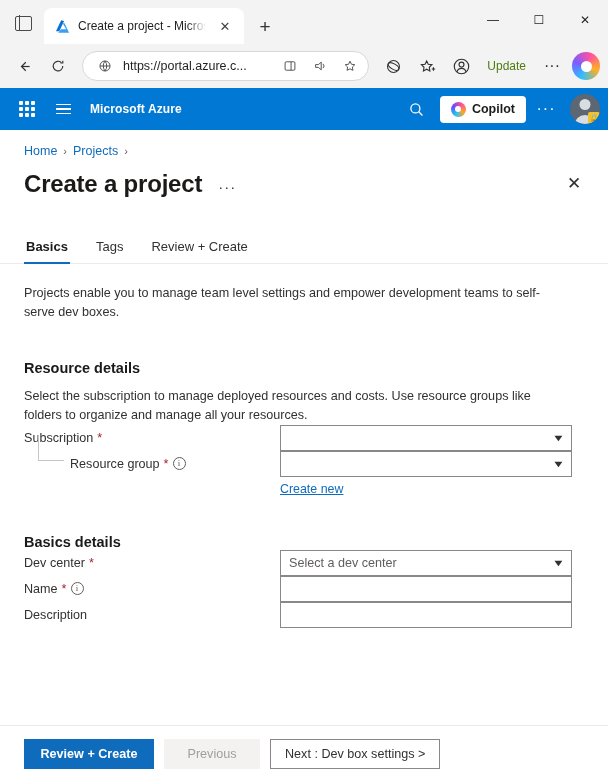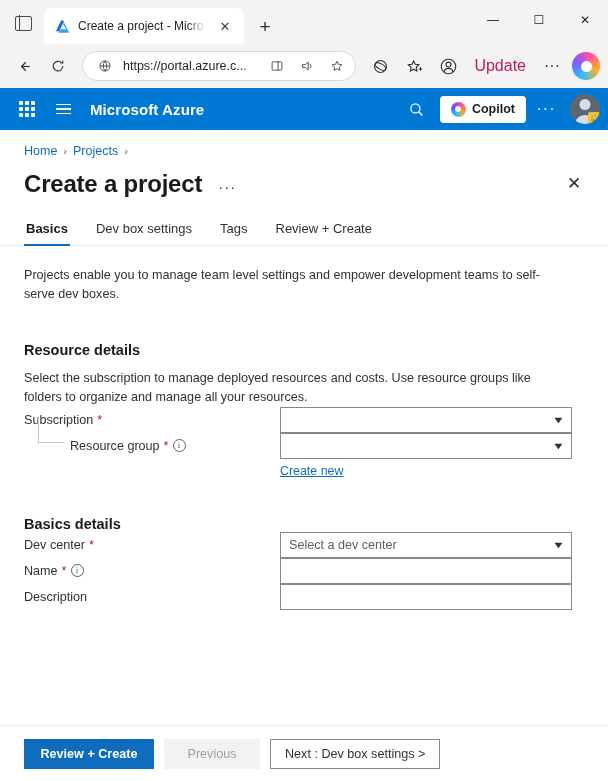--- a/index.html
+++ b/index.html
@@ -122,21 +122,21 @@
   }
   .omni-icon {
     width: 24px; height: 24px; flex: 0 0 24px;
     display: flex; align-items: center; justify-content: center;
     border-radius: 4px; color: #444;
   }
   .update-btn {
     height: 26px;
     border: none;
     background: transparent;
-    font-size: 16px; color: #be185d;
+    font-size: 12px; color: #4d7c0f;
     display: flex; align-items: center;
     padding: 0 8px;
     border-radius: 4px;
     text-align: right;
   }
   .copilot-circle {
     width: 28px; height: 28px; border-radius: 50%;
     background: conic-gradient(from 200deg, #2fc0ff, #7b5cff, #ff4fa3, #ffb020, #2fc0ff);
     display: flex; align-items: center; justify-content: center;
     margin-left: 2px;
@@ -164,21 +164,21 @@
     border-radius: 3px;
   }
   .waffle span { width: 4px; height: 4px; background: #fff; border-radius: 1px; }
   .hamburger {
     width: 30px; height: 30px;
     display: flex; flex-direction: column; align-items: center; justify-content: center;
     gap: 3px; border-radius: 3px;
   }
   .hamburger i { display: block; width: 15px; height: 1.6px; background: #fff; }
   .azure-brand {
-    font-size: 15px; font-weight: 600; letter-spacing: .1px;
+    font-size: 12px; font-weight: 600; letter-spacing: .1px;
     margin-left: 6px; white-space: nowrap;
   }
   .azure-spacer { flex: 1 1 auto; }
   .azure-search {
     width: 34px; height: 30px;
     display: flex; align-items: center; justify-content: center;
   }
   .copilot-pill {
     height: 27px;
     background: #ffffff;
@@ -270,20 +270,21 @@
     display: flex; align-items: center;
     gap: 0;
     padding: 16px 24px 0 24px;
     border-bottom: 1px solid #edebe9;
   }
   .ptab {
     font-size: 13px; color: #323130;
     padding: 6px 14px 9px 14px;
     position: relative;
     white-space: nowrap;
+    margin-top: 18px;
   }
   .ptab:first-child { padding-left: 2px; }
   .ptab.active { font-weight: 700; color: #1b1a19; }
   .ptab.active::after {
     content: ""; position: absolute;
     left: 2px; right: 14px; bottom: -1px; height: 2px;
     background: #0f6cbd;
   }
   .ptab:first-child.active::after { left: 0; right: 12px; }
 
@@ -528,21 +529,20 @@
 
     <div class="title-row">
       <div class="page-title">Create a project</div>
       <div class="title-ellipsis">···</div>
       <div class="title-spacer"></div>
       <div class="close-x">✕</div>
     </div>
 
     <div class="tabs-row">
       <div class="ptab active">Basics</div>
-      <div class="ptab">Dev box settings</div>
       <div class="ptab">Tags</div>
       <div class="ptab">Review + Create</div>
     </div>
 
     <div class="form-area">
 
       <div class="intro">Projects enable you to manage team level settings and empower development teams to self-serve dev boxes.</div>
 
       <div class="section-title">Resource details</div>
       <div class="section-desc">Select the subscription to manage deployed resources and costs. Use resource groups like folders to organize and manage all your resources.</div>

